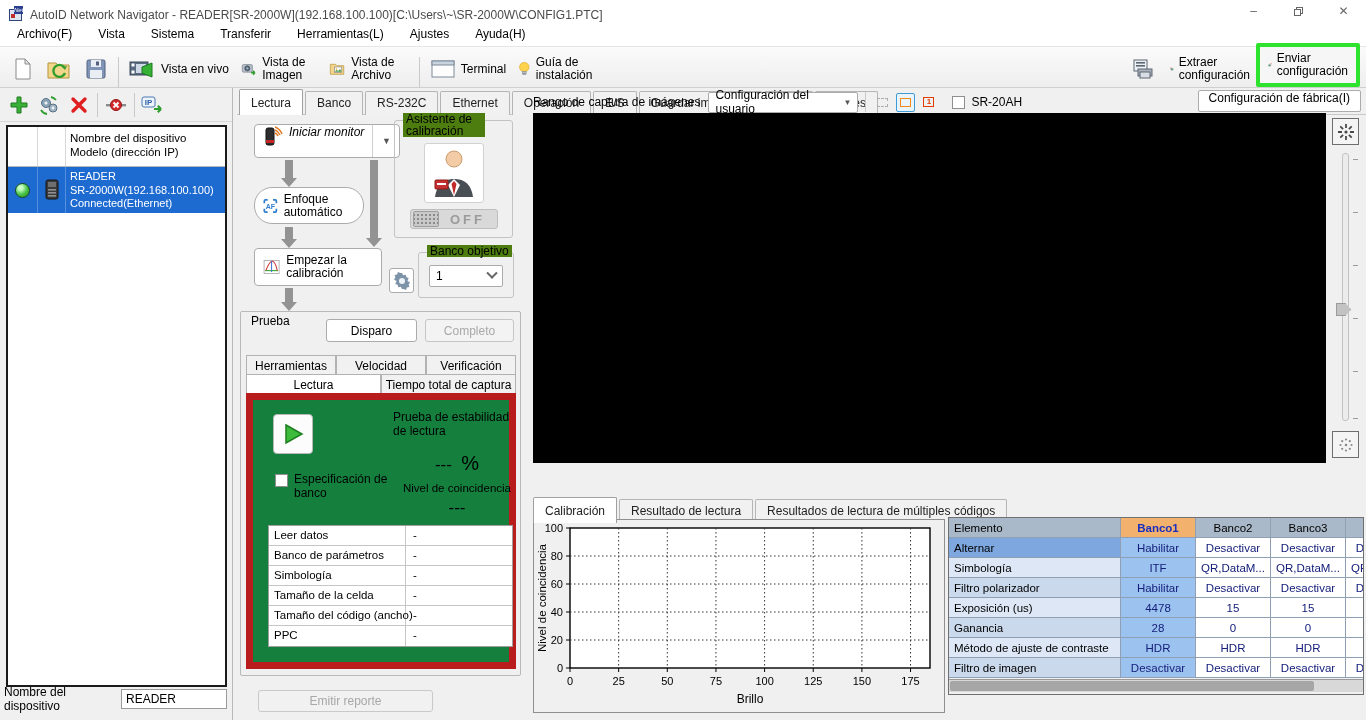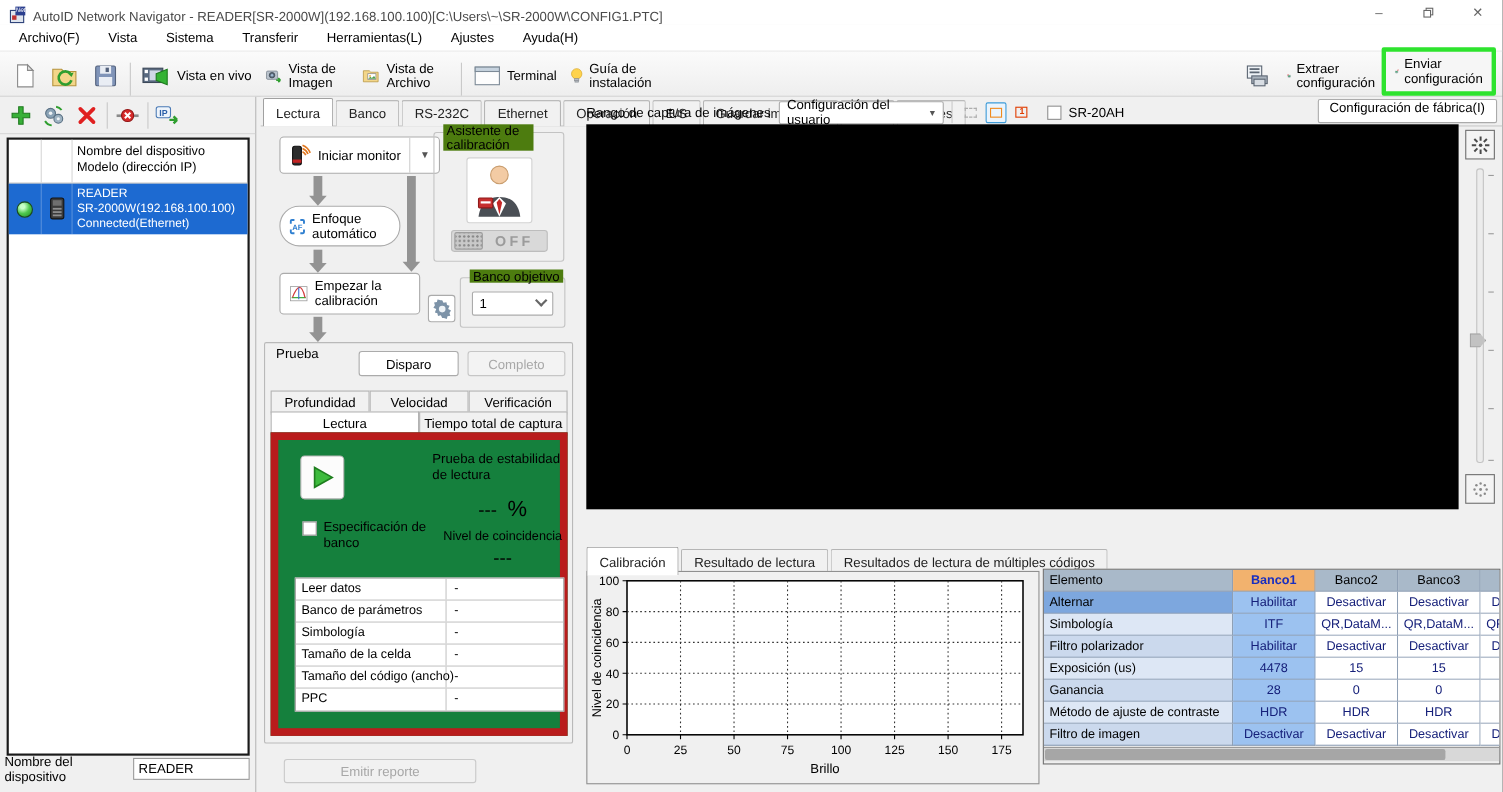--- a/index.html
+++ b/index.html
@@ -73,21 +73,21 @@
                  border:1px solid #ababab; border-radius:2px; font-size:12px; }
 
   
   .flow-arrow { position:absolute; width:8px; background:#939393; }
   .flow-arrow::after { content:''; position:absolute; left:-4px; bottom:-8px;
                        border-left:8px solid transparent; border-right:8px solid transparent;
                        border-top:9px solid #939393; }
   .cmd-btn { position:absolute; background:#fff; border:1px solid #ababab; border-radius:4px;
              display:flex; align-items:center; gap:6px; padding:0 8px; font-size:12px; line-height:13px; }
   .split-btn { position:absolute; display:flex; background:#fff; border:1px solid #ababab; border-radius:4px; }
-  .split-main { display:flex; align-items:center; gap:6px; padding:0 8px; border-right:1px solid #cfcfcf; }
+  .split-main { display:flex; align-items:flex-start; gap:6px; padding:0 8px; border-right:1px solid #cfcfcf;font-style:italic; }
   .split-drop { width:26px; display:flex; align-items:center; justify-content:center; color:#555; font-size:9px; }
   .group-box { position:absolute; border:1px solid #c3c3c3; border-radius:3px; }
   .group-box .gb-label { position:absolute; top:-8px; left:8px; background:#4d7c0f; padding:0 3px; line-height:12px; }
   .assistant-img { position:absolute; left:50%; transform:translateX(-50%); top:22px; width:60px; height:60px;
                    background:#fff; border:1px solid #d2d2d2; border-radius:3px; display:flex; align-items:center; justify-content:center; }
   .toggle-off { position:absolute; left:50%; transform:translateX(-50%); top:88px; width:88px; height:20px;
                 background:#d9d9d9; border:1px solid #bdbdbd; border-radius:3px; display:flex; align-items:center; }
   .toggle-knob { width:26px; height:16px; margin-left:2px; background:#cicici; background:#c9c9c9;
                  border:1px solid #9d9d9d; border-radius:2px;
                  background-image:radial-gradient(circle, #8a8a8a 1px, transparent 1.2px);
@@ -463,21 +463,21 @@
       </div>
     </div>
 
     <div class="fieldset" style="left:3px; top:223px; width:281px; height:365px;">
       <div class="fs-label">Prueba</div>
       <div class="pbtn" style="left:85px; top:7px; width:91px;">Disparo</div>
       <div class="pbtn disabled" style="left:184px; top:7px; width:89px;">Completo</div>
 
       <div style="position:absolute; left:5px; top:43px; right:4px; display:flex;">
 
-      <div class="subtab" style="flex:1;">Profundidad</div>
+      <div class="subtab" style="flex:1;">Herramientas</div>
           <div class="subtab" style="flex:1;">Velocidad</div>
           <div class="subtab" style="flex:1;">Verificación</div>
         </div>
       <div style="position:absolute; left:5px; top:62px; right:4px; display:flex;">
 
       <div class="subtab active" style="flex:1.7;">Lectura</div>
           <div class="subtab" style="flex:1.7;">Tiempo total de captura</div>
         </div>
 
       <div class="test-panel" style="left:5px; top:81px; right:4px; height:276px;">

